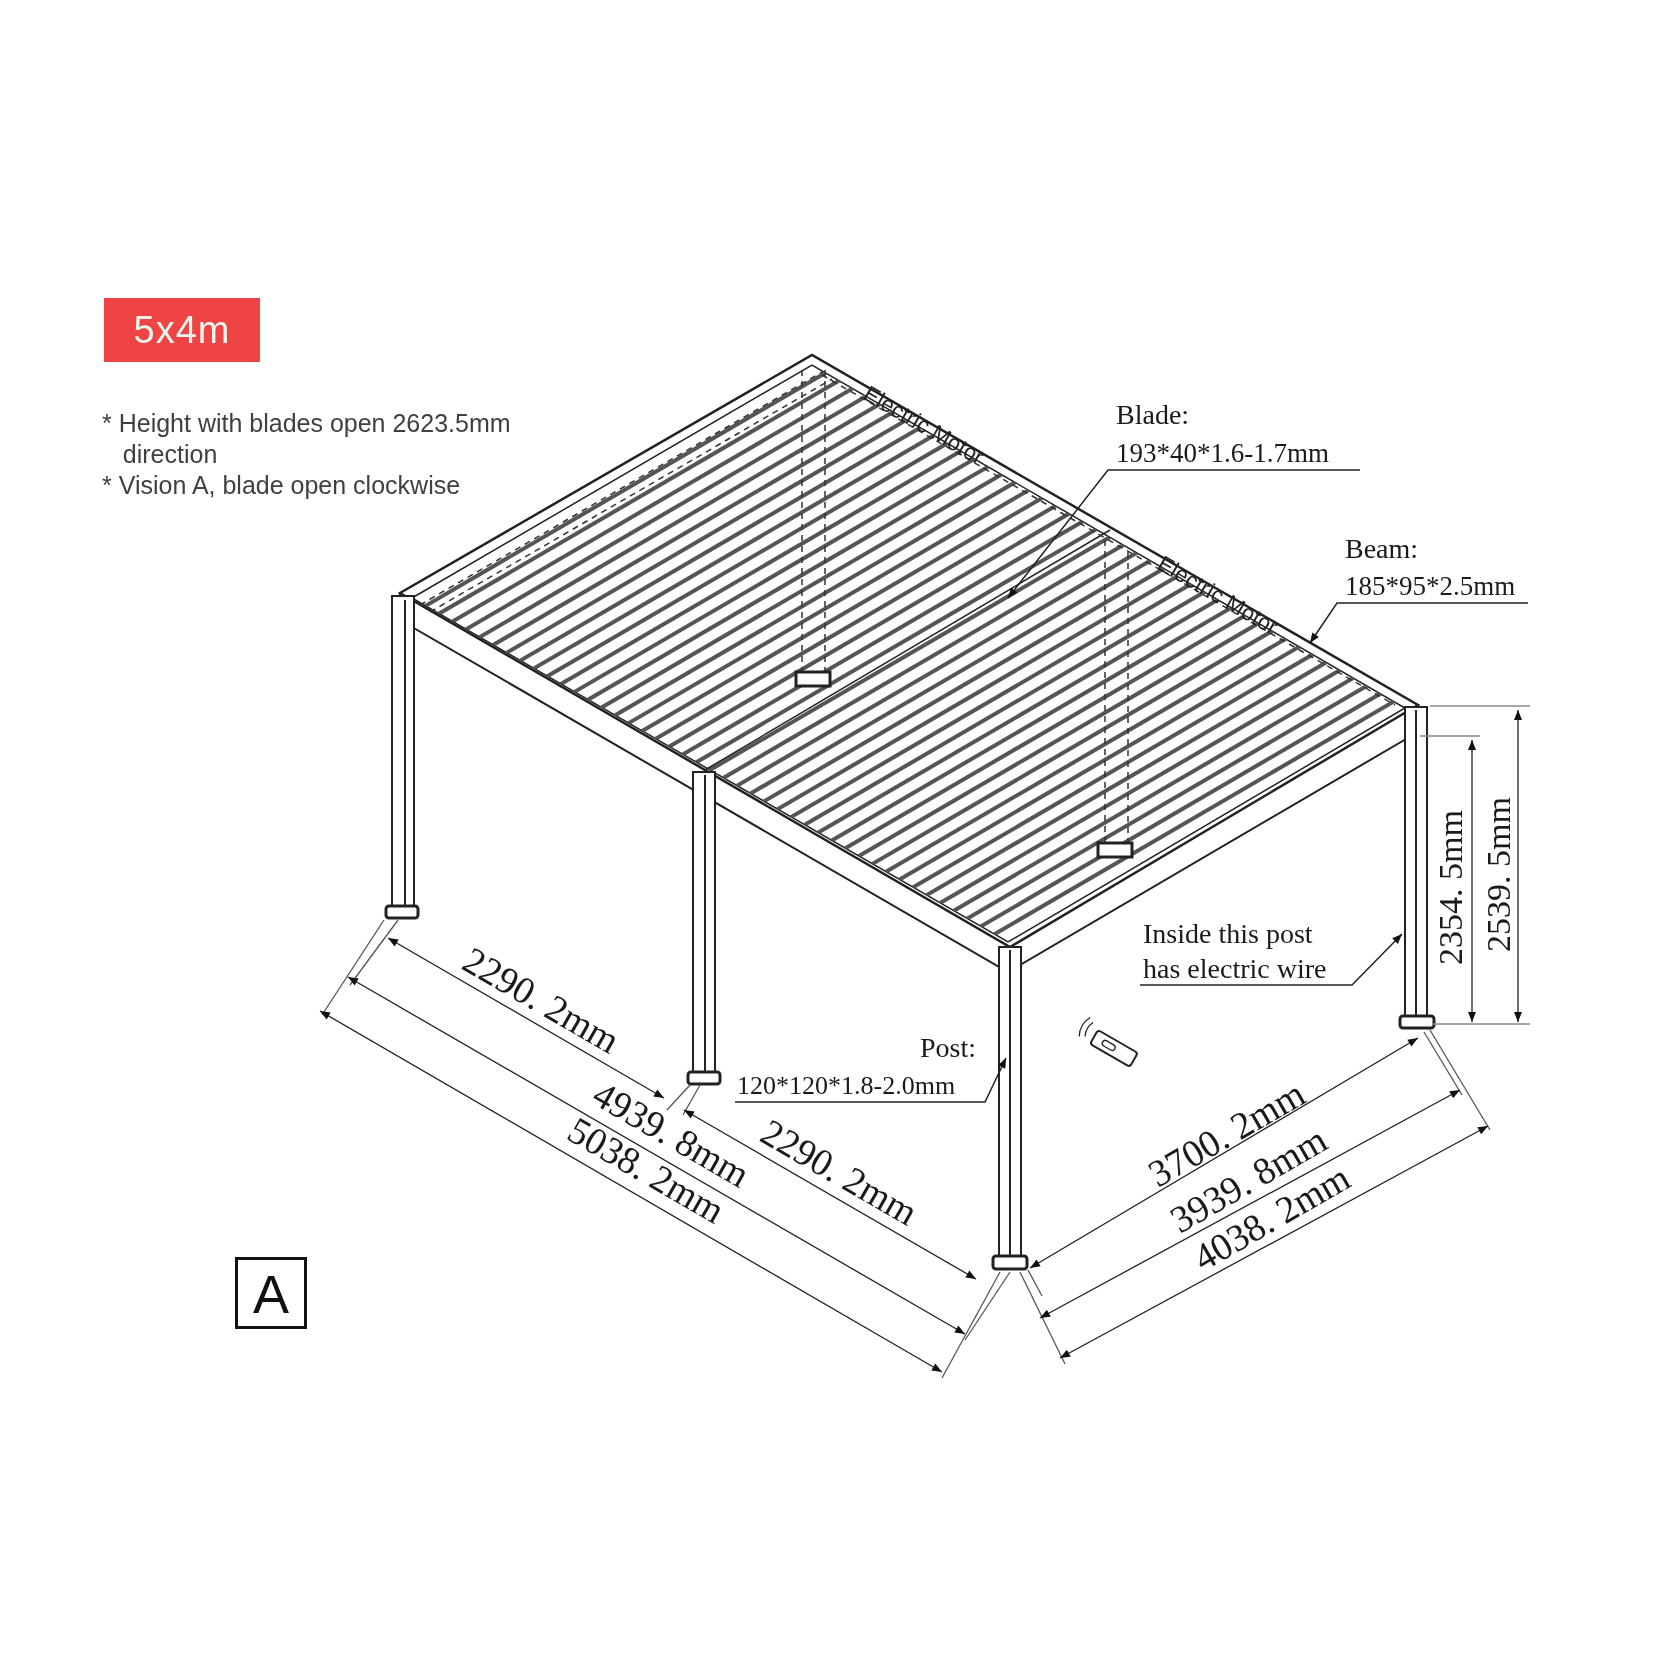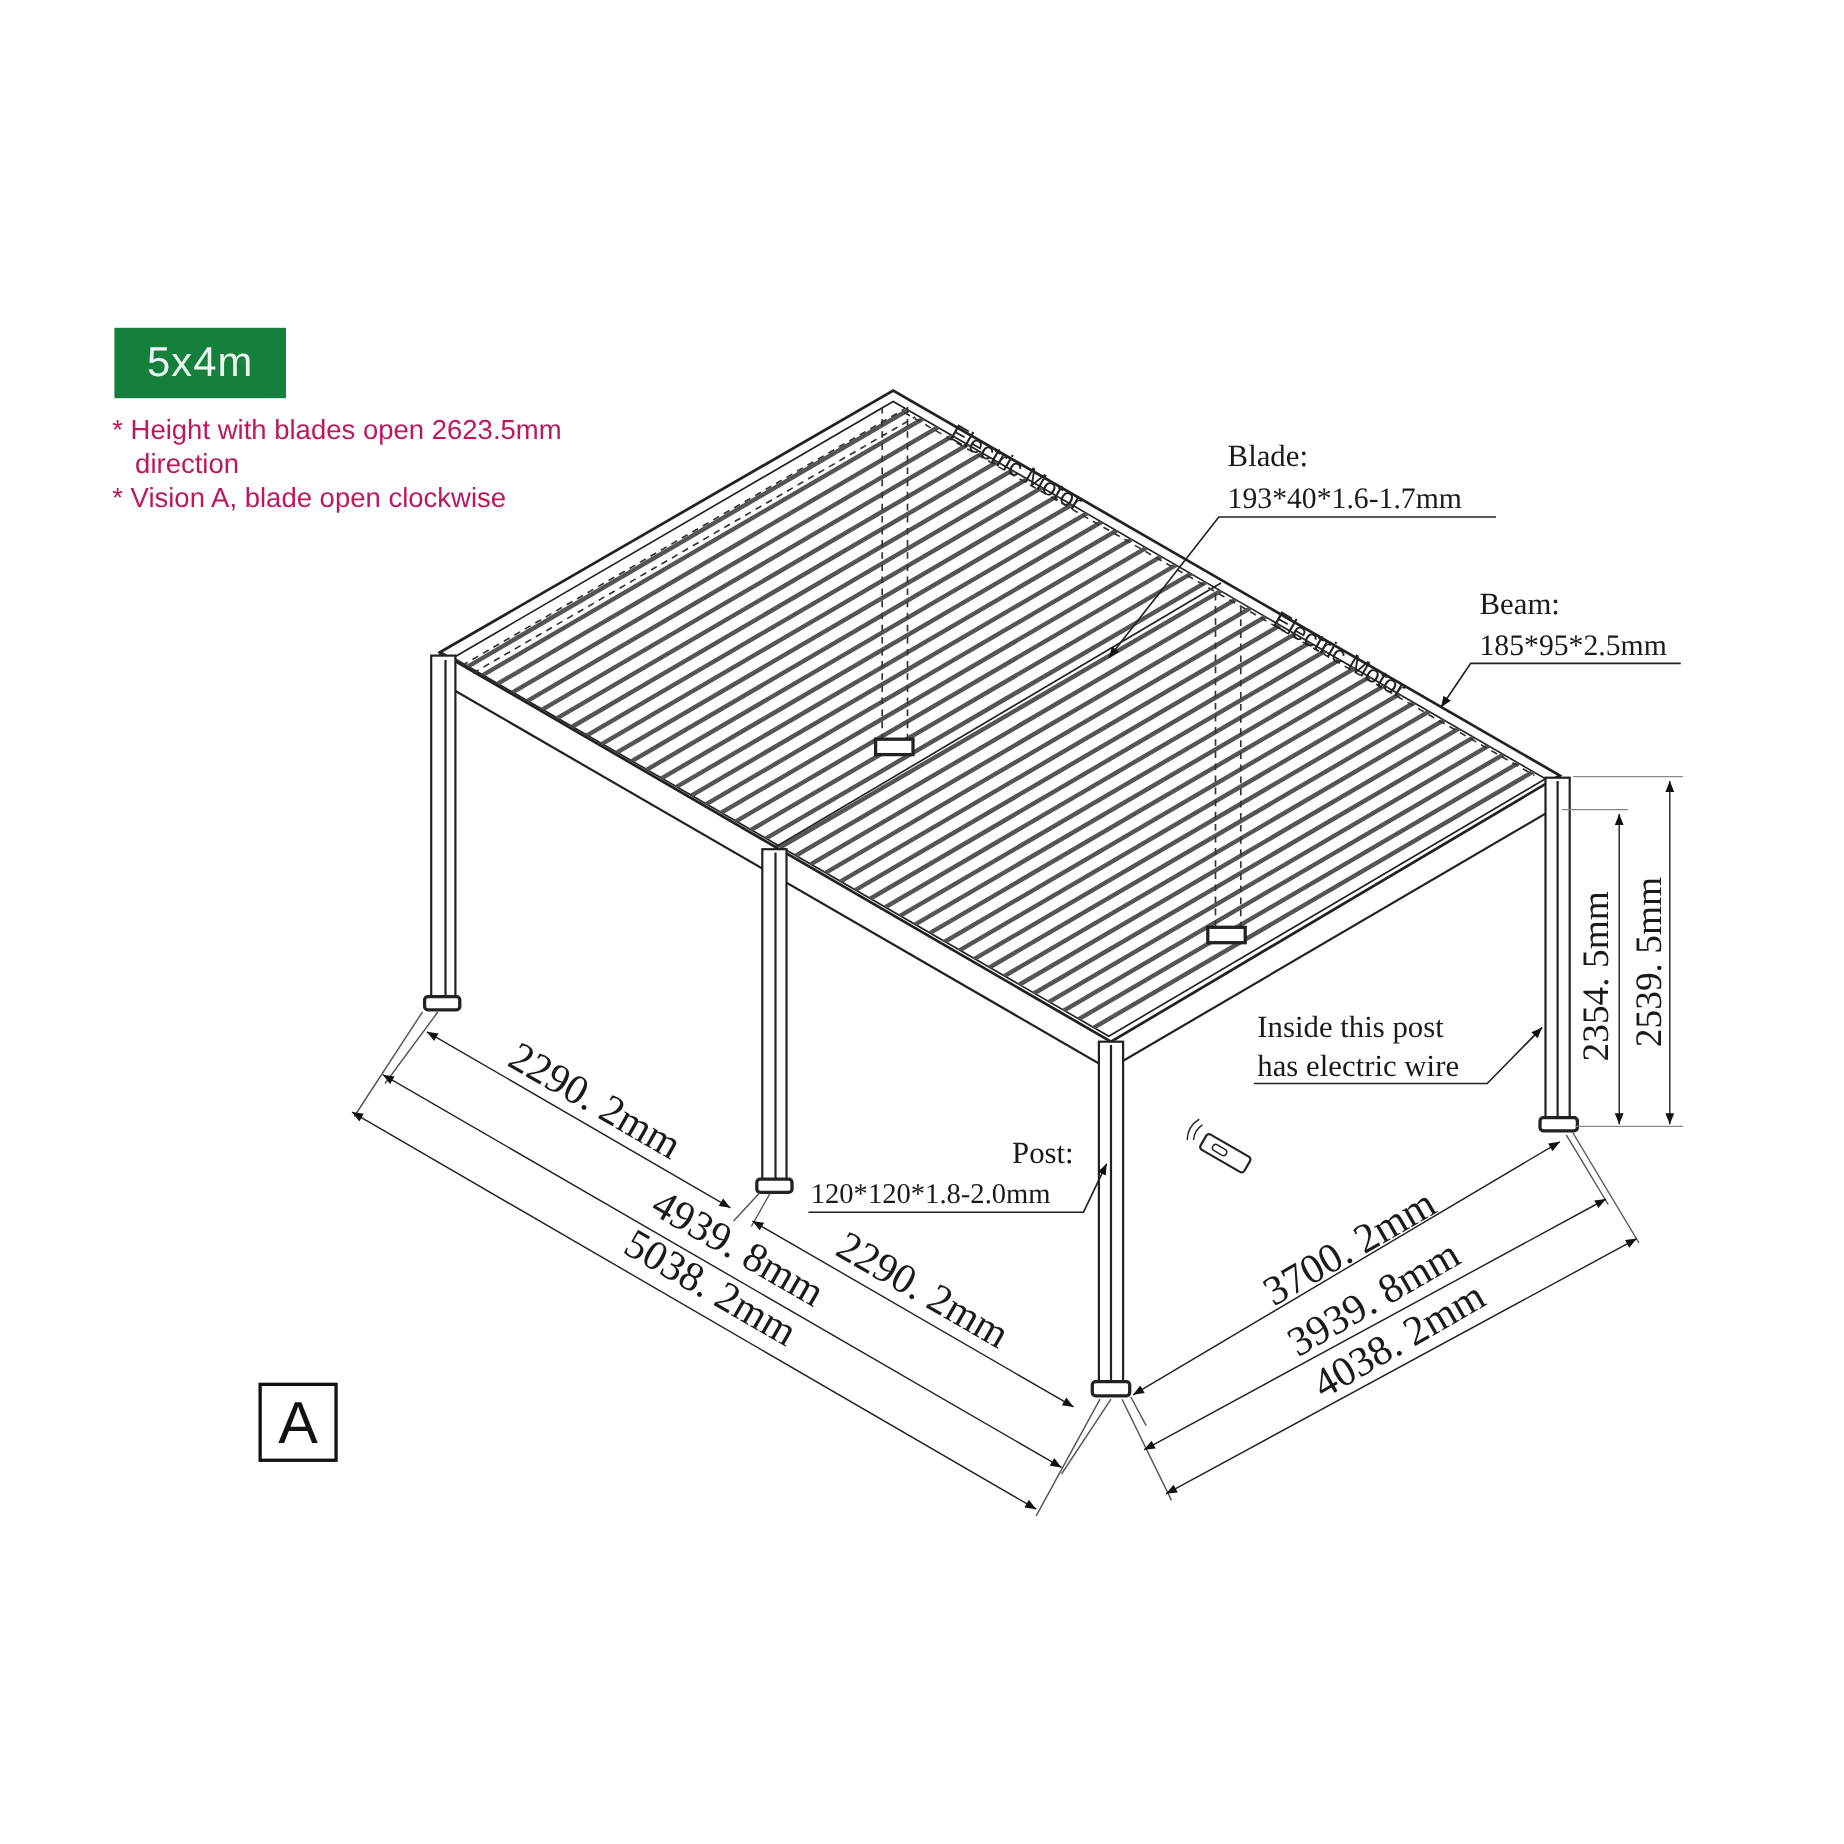--- a/index.html
+++ b/index.html
@@ -1,23 +1,23 @@
 <!DOCTYPE html>
 <html><head>
 <meta charset="utf-8">
 <style>
   html, body { margin: 0; padding: 0; background: #ffffff; }
   body { width: 1676px; height: 1676px; position: relative; overflow: hidden; }
   .sans { font-family: "Liberation Sans", "DejaVu Sans", sans-serif; }
   #size-badge {
     position: absolute; left: 104px; top: 298px; width: 156px; height: 64px;
-    background: #15803d; color: #e9f5ec; font-size: 38px; line-height: 64px;
+    background: #ef4444; color: #e9f5ec; font-size: 38px; line-height: 64px;
     text-align: center; letter-spacing: 1px;
   }
-  #notes { position: absolute; left: 102px; top: 376px; color: #be185d; font-size: 25px; line-height: 31px; }
+  #notes { position: absolute; left: 102px; top: 408px; color: #404040; font-size: 25px; line-height: 31px; }
   #notes .note { white-space: pre; }
   #vision-box {
     position: absolute; left: 235px; top: 1257px; width: 72px; height: 72px;
     border: 3px solid #111; box-sizing: border-box; text-align: center;
     font-size: 54px; line-height: 68px; color: #111;
   }
   svg#drawing { position: absolute; left: 0; top: 0; }
   .lbl { font-family: "Liberation Serif", "DejaVu Serif", serif; fill: #1a1a1a; }
 </style>
 </head>

